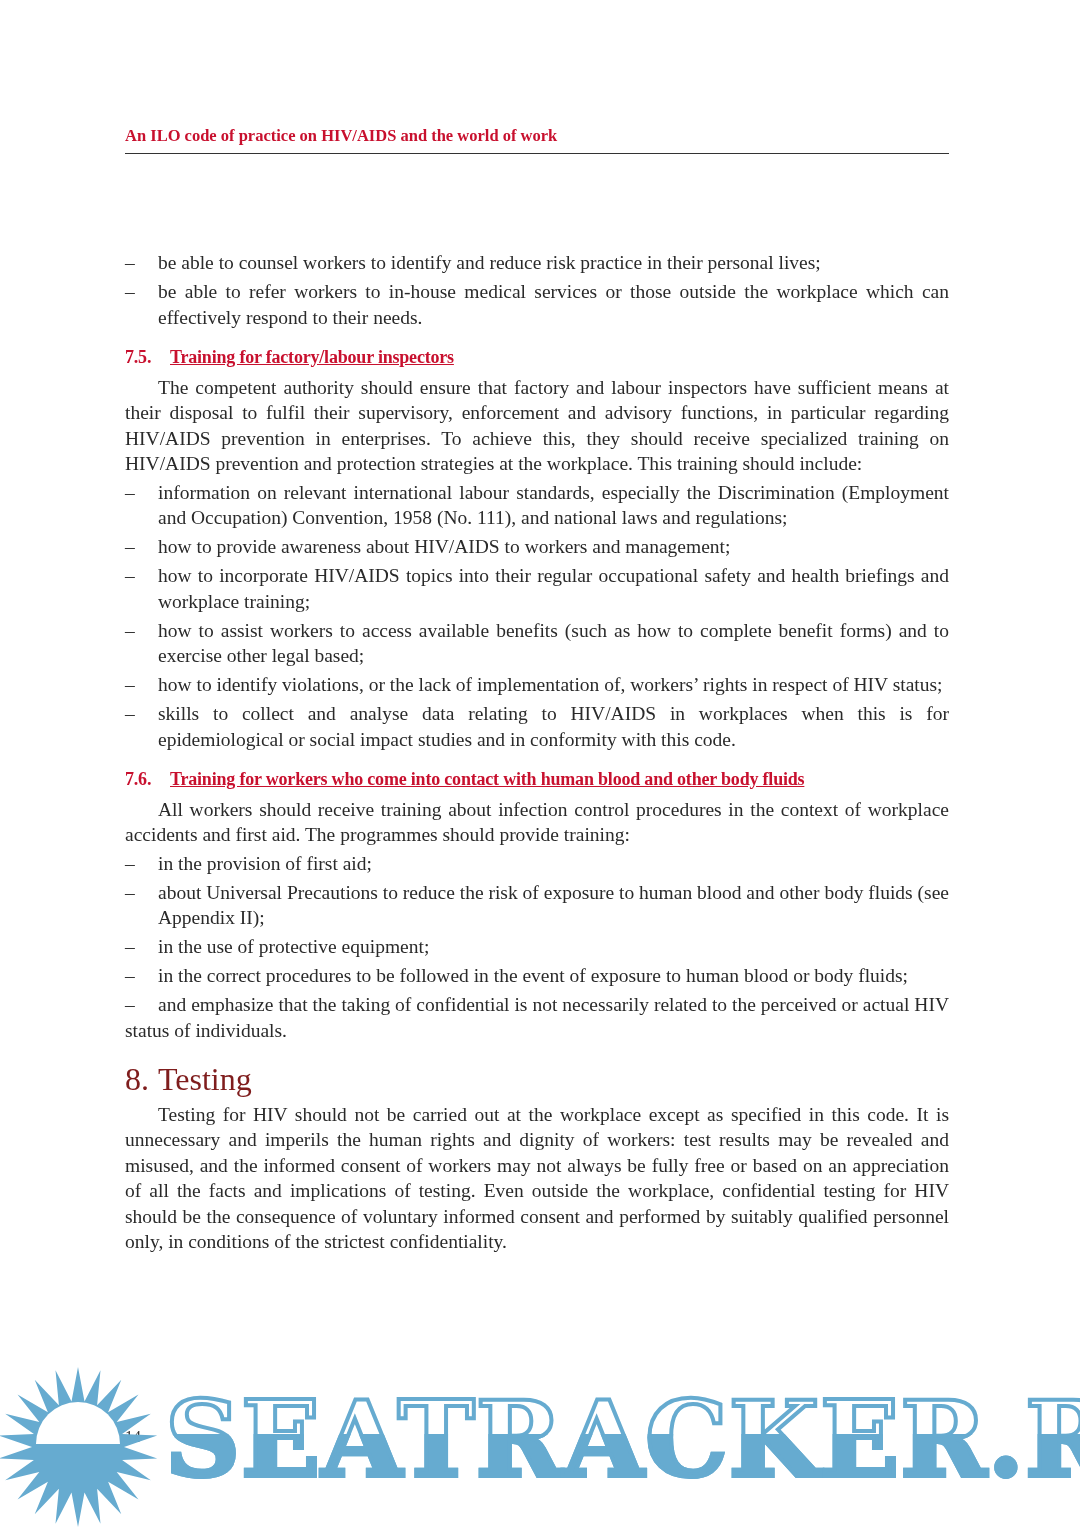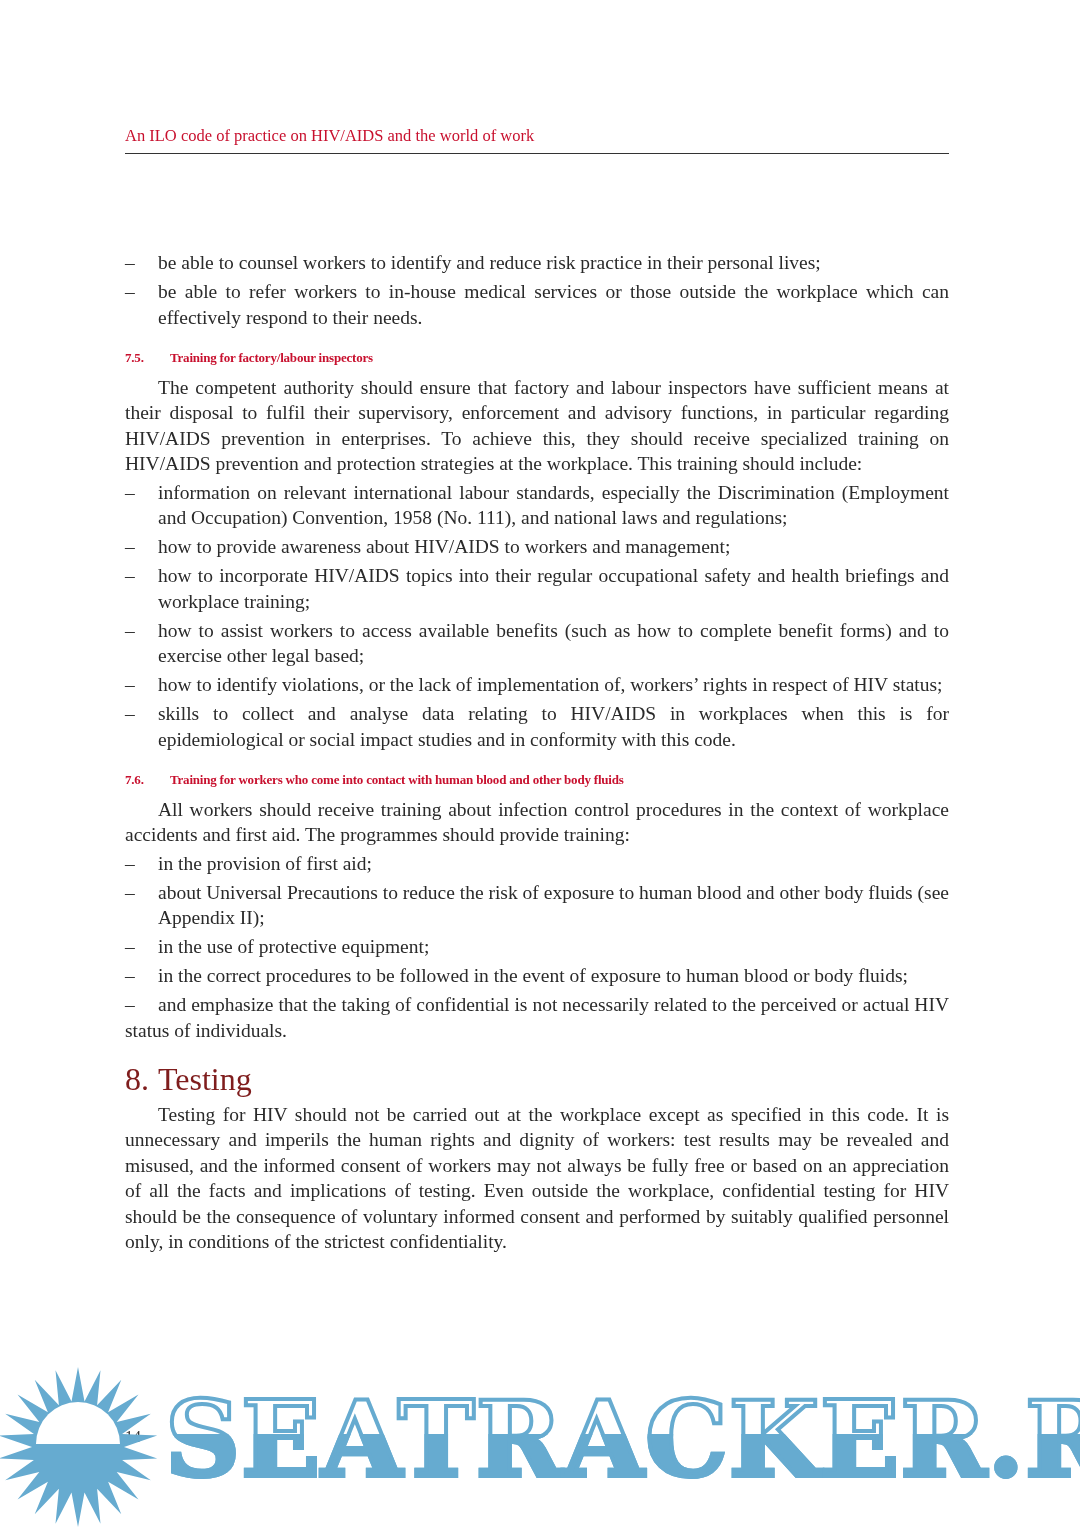--- a/index.html
+++ b/index.html
@@ -3,36 +3,36 @@
   <meta charset="utf-8">
   <style>
     html, body { margin: 0; padding: 0; background: #ffffff; }
     body {
       width: 1080px; height: 1528px; position: relative; overflow: hidden;
       font-family: "Liberation Serif", "DejaVu Serif", serif;
       color: #2a2a2a;
     }
     .running-head {
       position: absolute; left: 125px; top: 126px; width: 824px;
-      font-size: 16.5px; color: #c8102e;
+      font-size: 16.5px; color: #c8102e; font-weight: bold;
     }
     .head-rule {
       position: absolute; left: 125px; top: 153px; width: 824px; height: 0;
       border-top: 1.5px solid #333;
     }
     .content {
       position: absolute; left: 125px; top: 250px; width: 824px;
       font-size: 19.5px; line-height: 25.5px; text-align: justify;
     }
     .li { position: relative; padding-left: 33px; margin-bottom: 3.5px; }
     .dash { position: absolute; left: 0; top: 0; }
     p { margin: 0; text-indent: 33px; }
     .sec-head {
-      color: #c8102e; font-weight: bold; font-size: 13px;
-      margin-top: 15px; margin-bottom: 4px; letter-spacing: -0.2px;
+      color: #c8102e; font-weight: bold; font-size: 18px;
+      margin-top: 15px; margin-bottom: 4px; letter-spacing: -0.2px; text-decoration: underline;
     }
     .sec-head .num { display: inline-block; width: 45px; }
     .ch-head {
       color: #7f1d1d; font-size: 32px; margin-top: 24px; margin-bottom: 9px;
     }
     .ch-head .num { display: inline-block; width: 33px; }
     .page-num {
       position: absolute; left: 125px; top: 1428px; font-size: 16px; color: #333;
     }
     .watermark { position: absolute; left: 0; top: 1365px; width: 1080px; height: 163px; pointer-events: none; }

